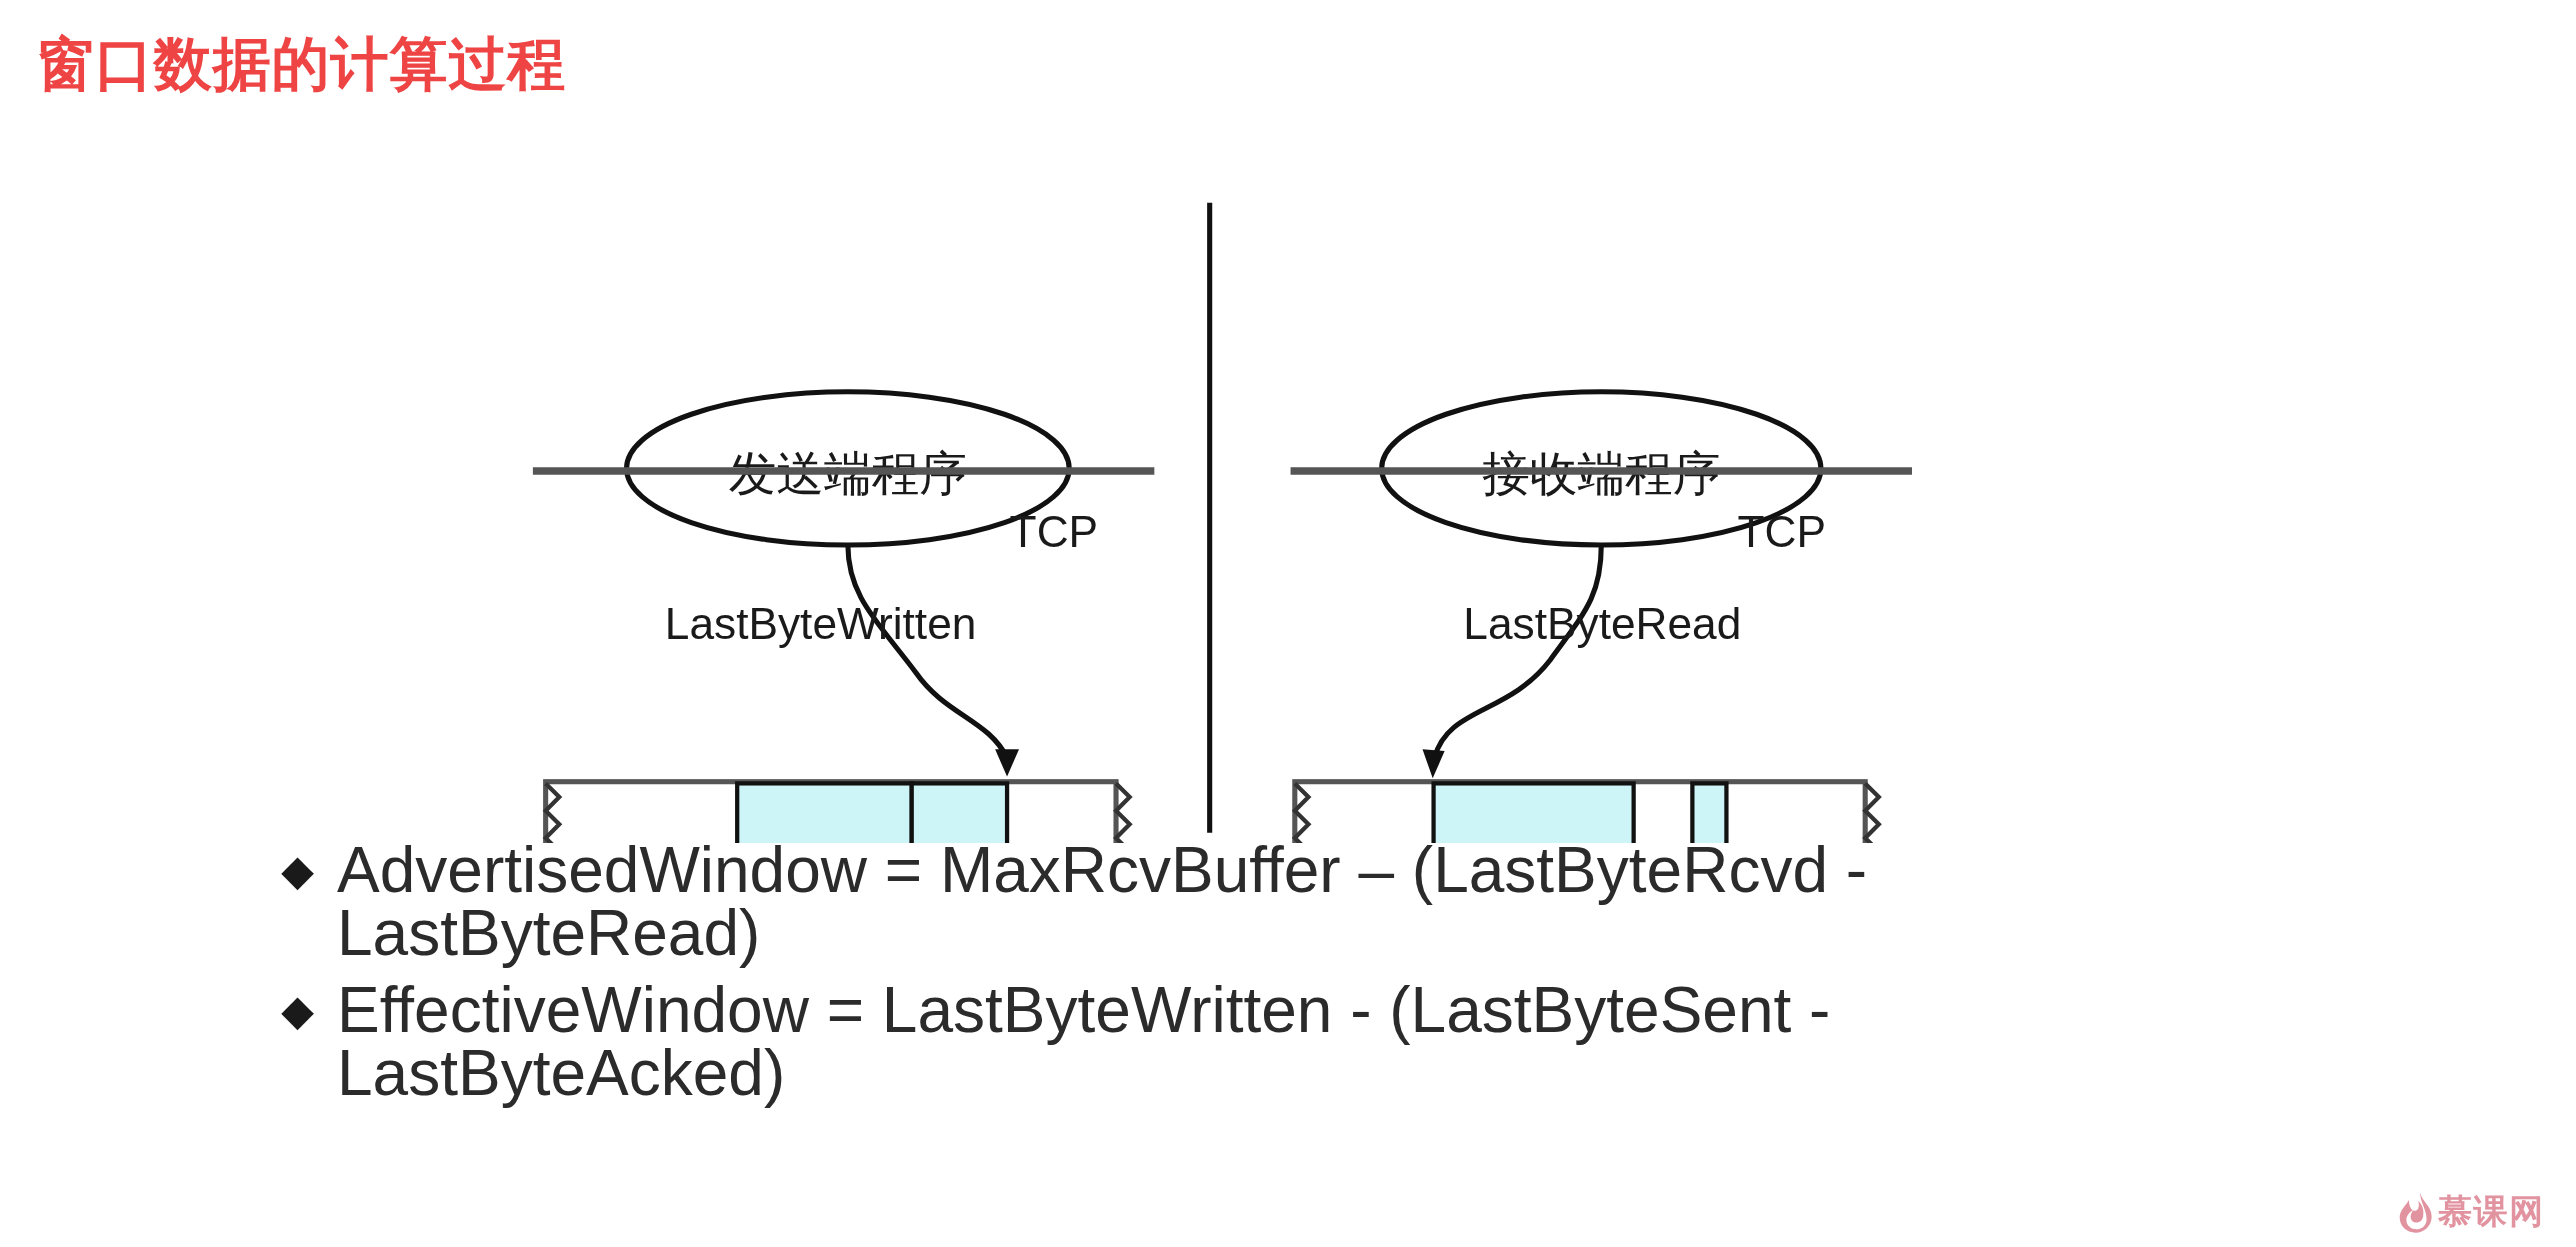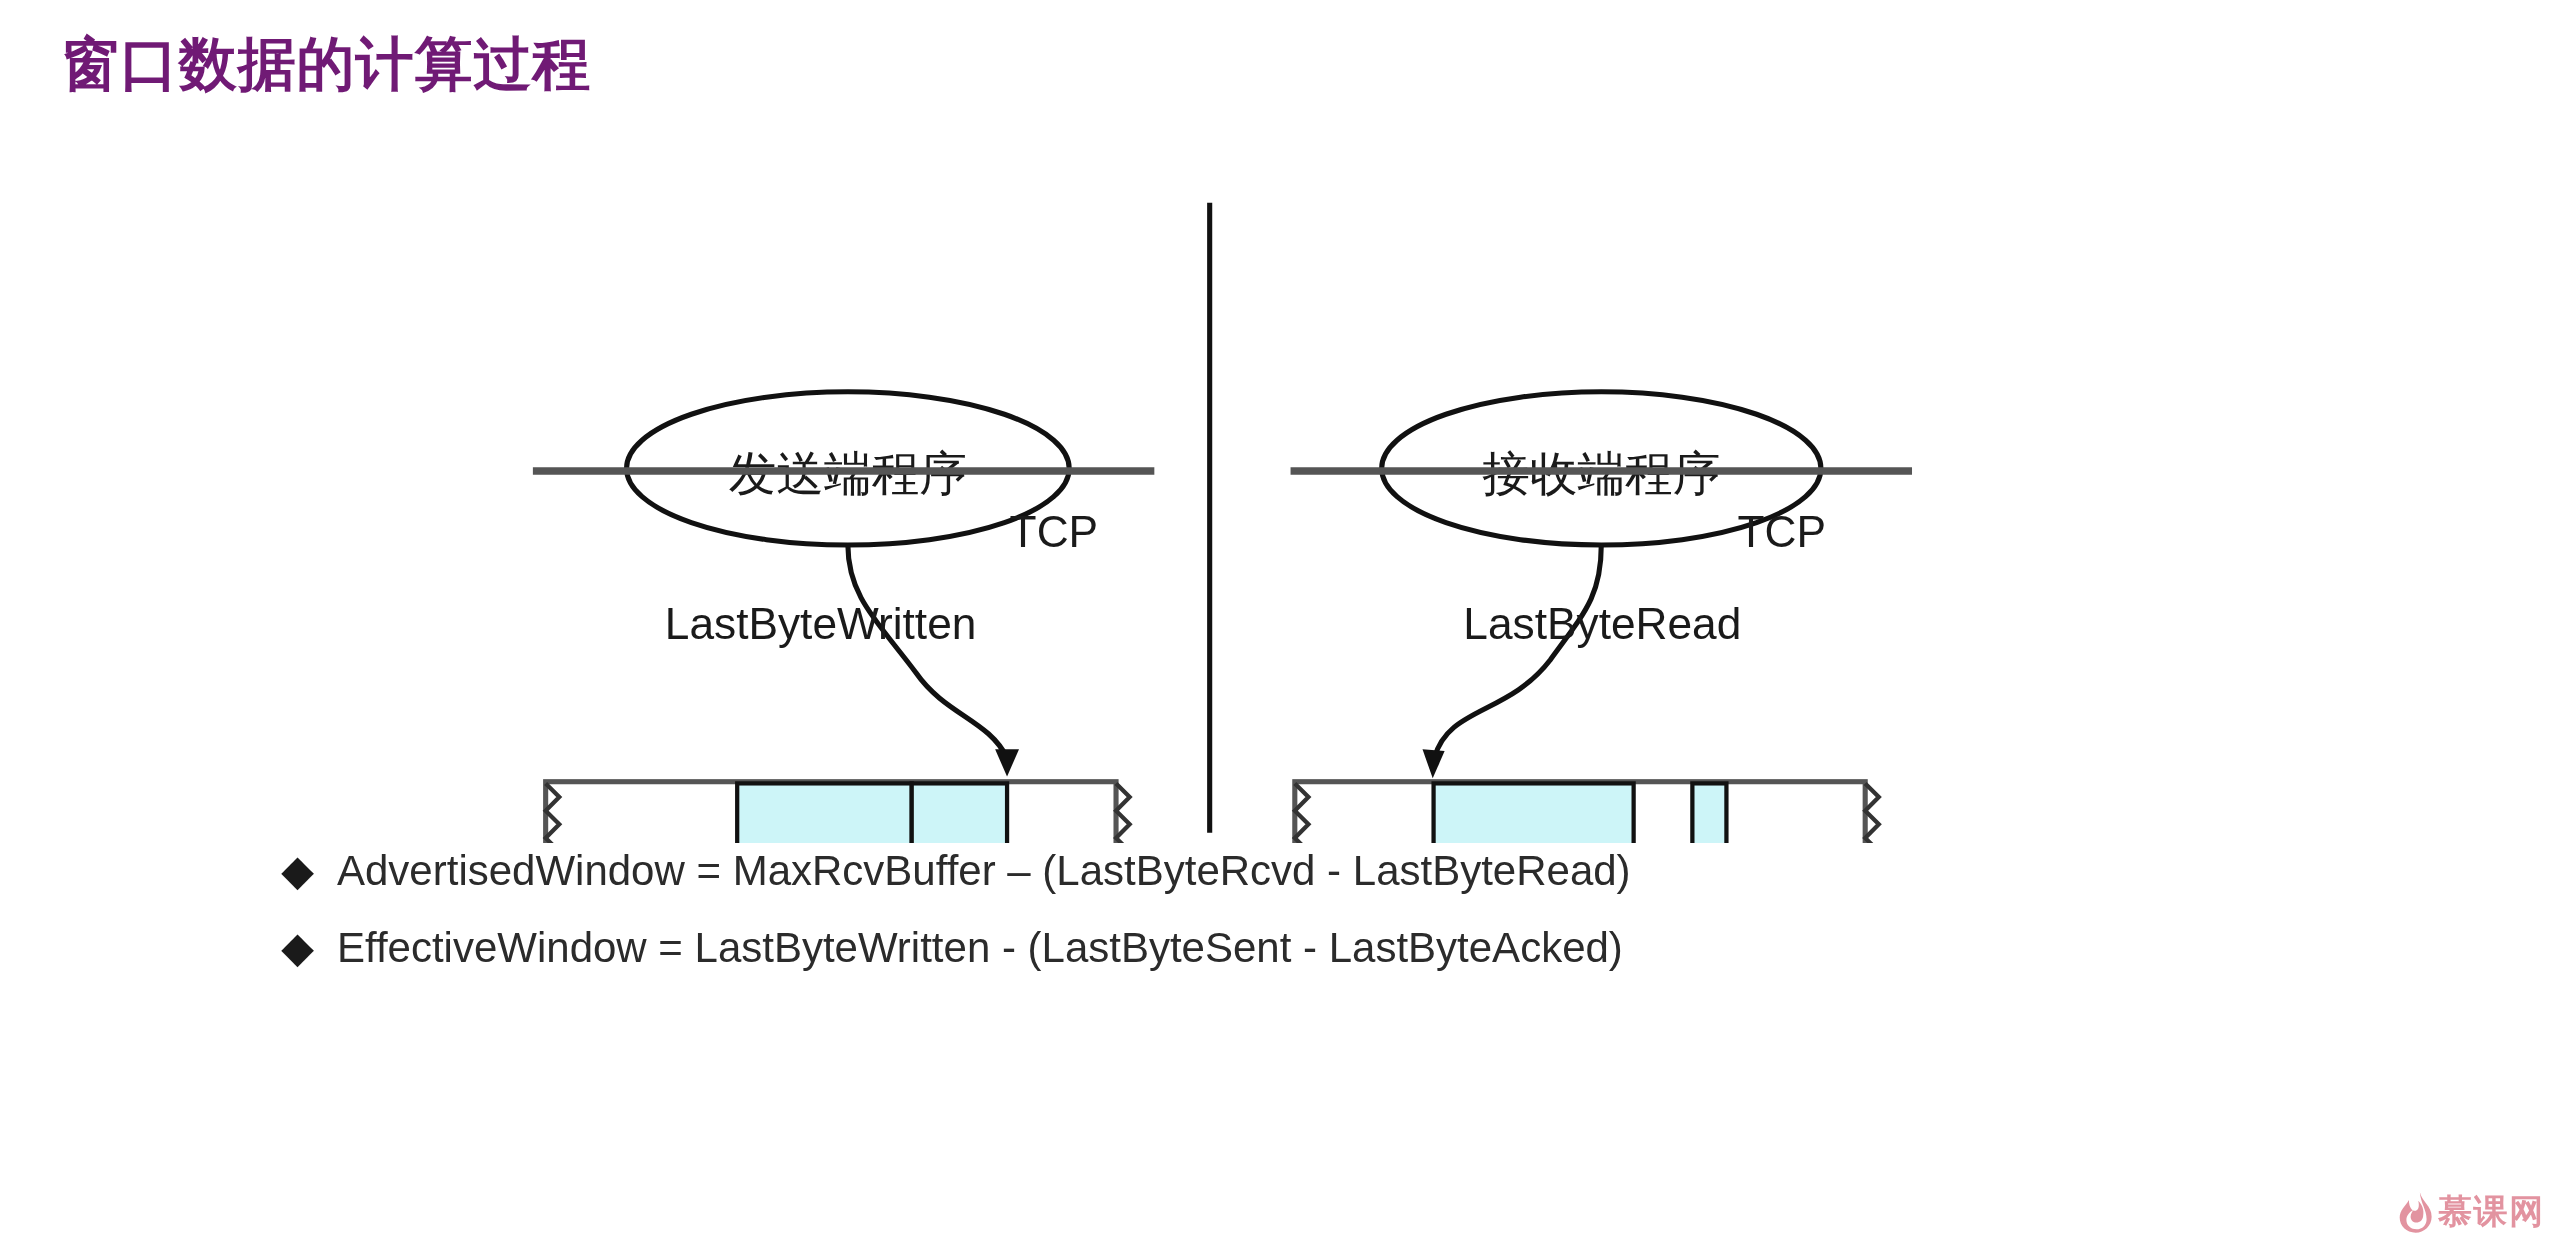--- a/index.html
+++ b/index.html
@@ -14,25 +14,24 @@
     background: #ffffff;
     overflow: hidden;
     font-family: "Liberation Sans", sans-serif;
   }
   #slide-title {
     position: absolute;
     left: 36px;
     top: 25.6px;
     font-size: 58px;
     font-weight: bold;
-    color: #701a75;
+    color: #ef4444;
     letter-spacing: 0.9px;
     white-space: nowrap;
     font-family: Liberation Sans, sans-serif;
-    margin-left: 25px;
   }
   #diagram {
     position: absolute;
     left: 0;
     top: 196px;
     width: 2576px;
     height: 647px;
   }
   #bullets {
     position: absolute;
@@ -49,21 +48,21 @@
     flex: 0 0 auto;
     width: 56px;
     font-size: 43px;
     line-height: 63px;
     color: #1a1a1a;
     text-align: left;
     font-family: "DejaVu Sans", sans-serif;
   }
   .bullet-text {
     flex: 1 1 auto;
-    font-size: 42px;
+    font-size: 64px;
     line-height: 63px;
     color: #2b2b2b;
     font-family: "Liberation Sans", sans-serif;
     max-width: 1670px;
     font-weight: 400;
   }
   #watermark {
     position: absolute;
     right: 31px;
     bottom: 12px;

